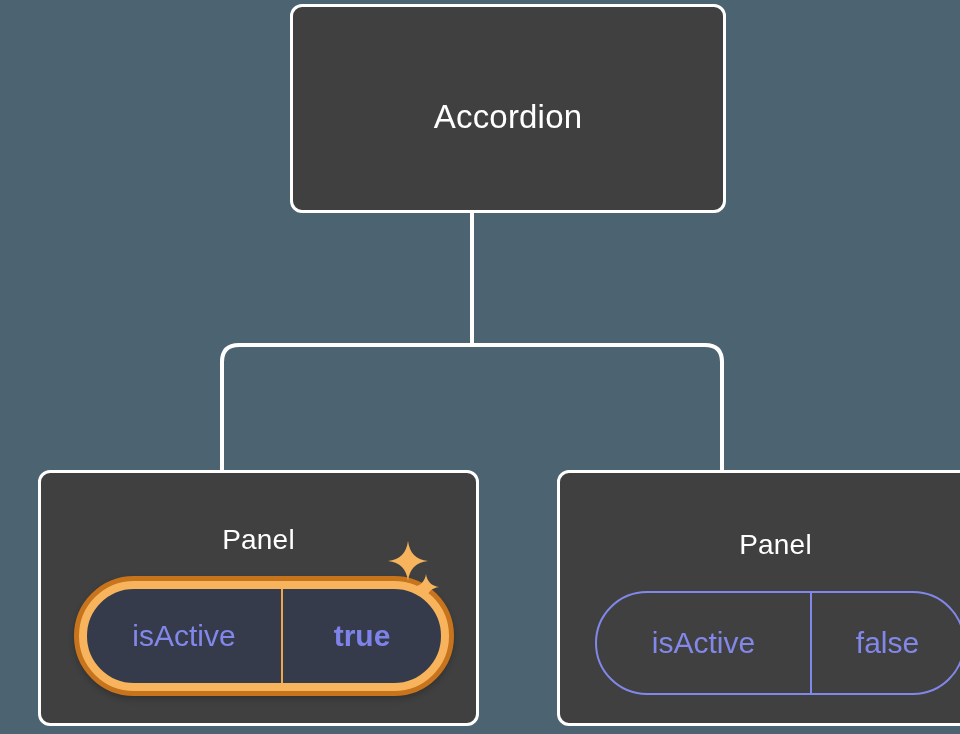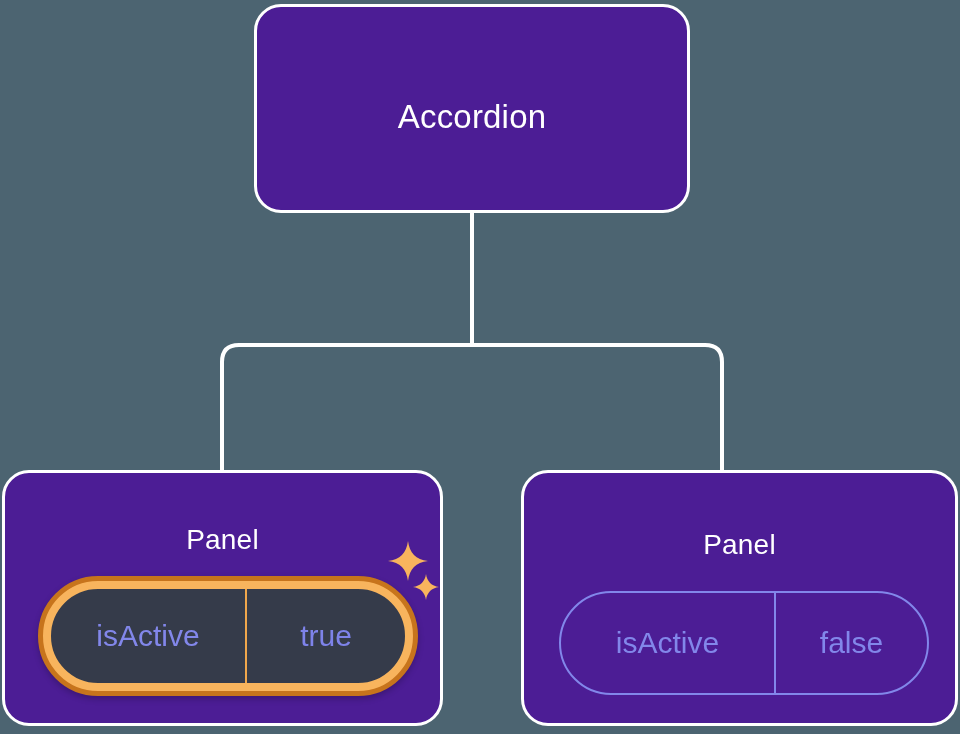--- a/index.html
+++ b/index.html
@@ -26,23 +26,24 @@
     top: 0;
     width: 960px;
     height: 734px;
     pointer-events: none;
   }
 
   
   .node {
     position: absolute;
     box-sizing: border-box;
-    background: #4c1d95;
+    background: #404040;
     border: 3px solid #ffffff;
-    border-radius: 27px;
+    border-radius: 12px;
+    margin-left: 36px;
   }
 
   
   #node-accordion {
     left: 254px;
     top: 4px;
     width: 436px;
     height: 209px;
   }
   #node-accordion .node-title {
@@ -144,21 +145,21 @@
   .pill-highlight .pill-key {
     width: 196px;
     border-right: 2px solid #f0a74c;
     color: #8287ea;
     font-size: 30px;
   }
   .pill-highlight .pill-val {
     flex: 1;
     color: #7e83ea;
     font-size: 30px;
-    font-weight: normal;
+    font-weight: bold;
   }
 
   
   .sparkle {
     position: absolute;
     pointer-events: none;
   }
   #sparkle-large { left: 387px; top: 540px; }
   #sparkle-small { left: 412px; top: 573px; }
 </style>

